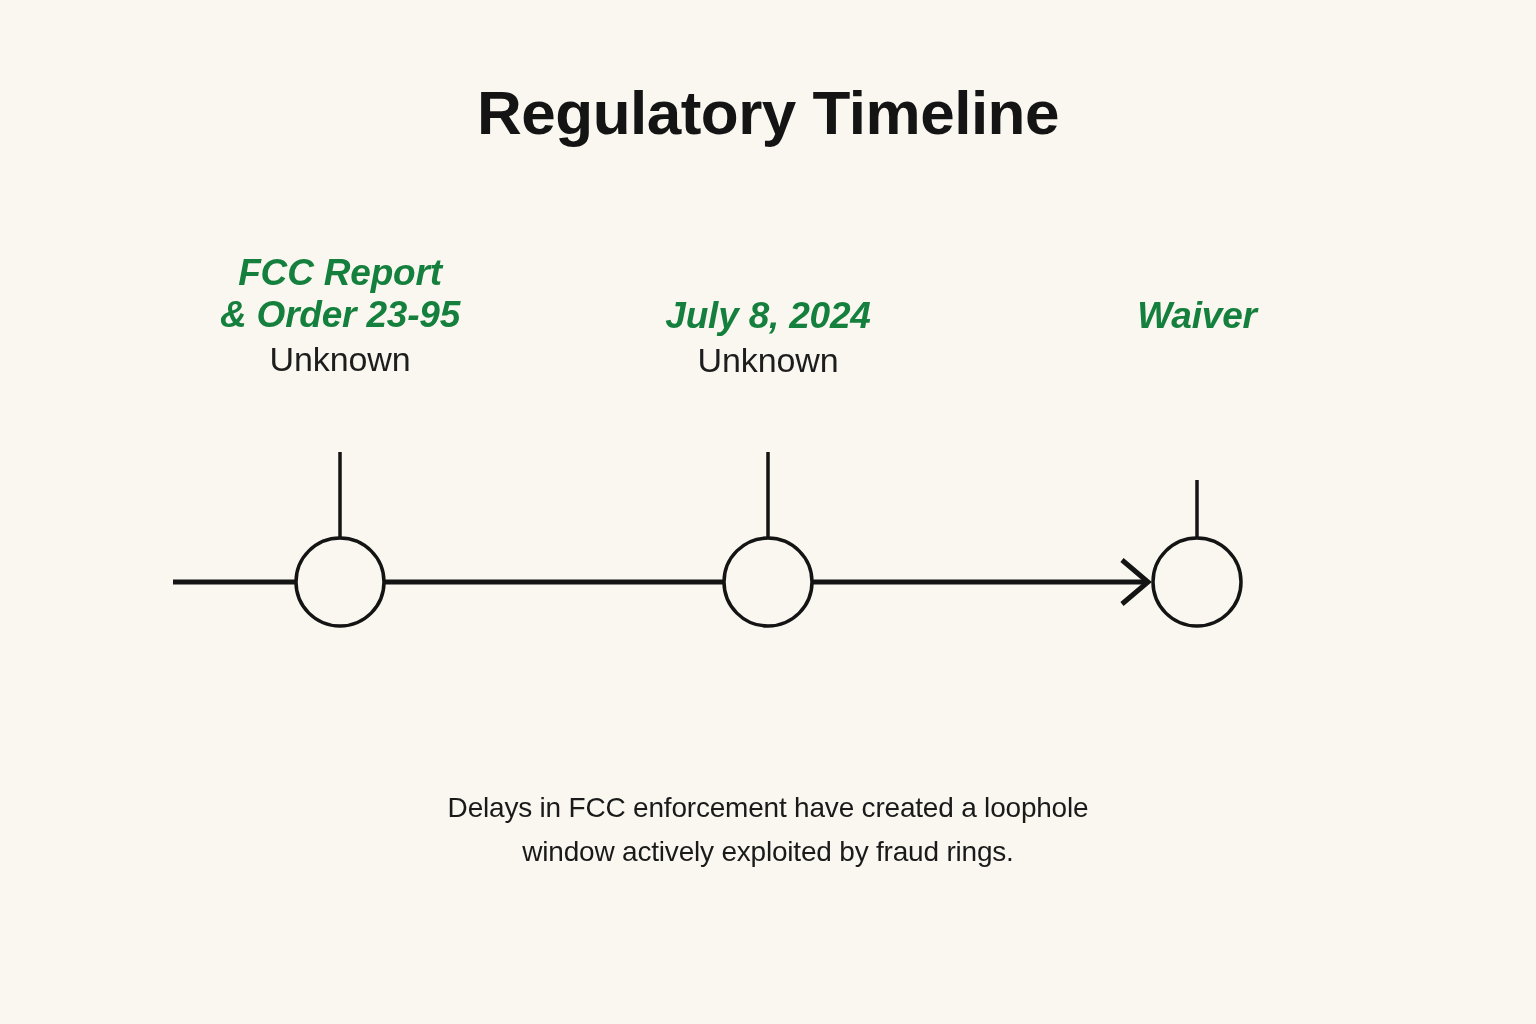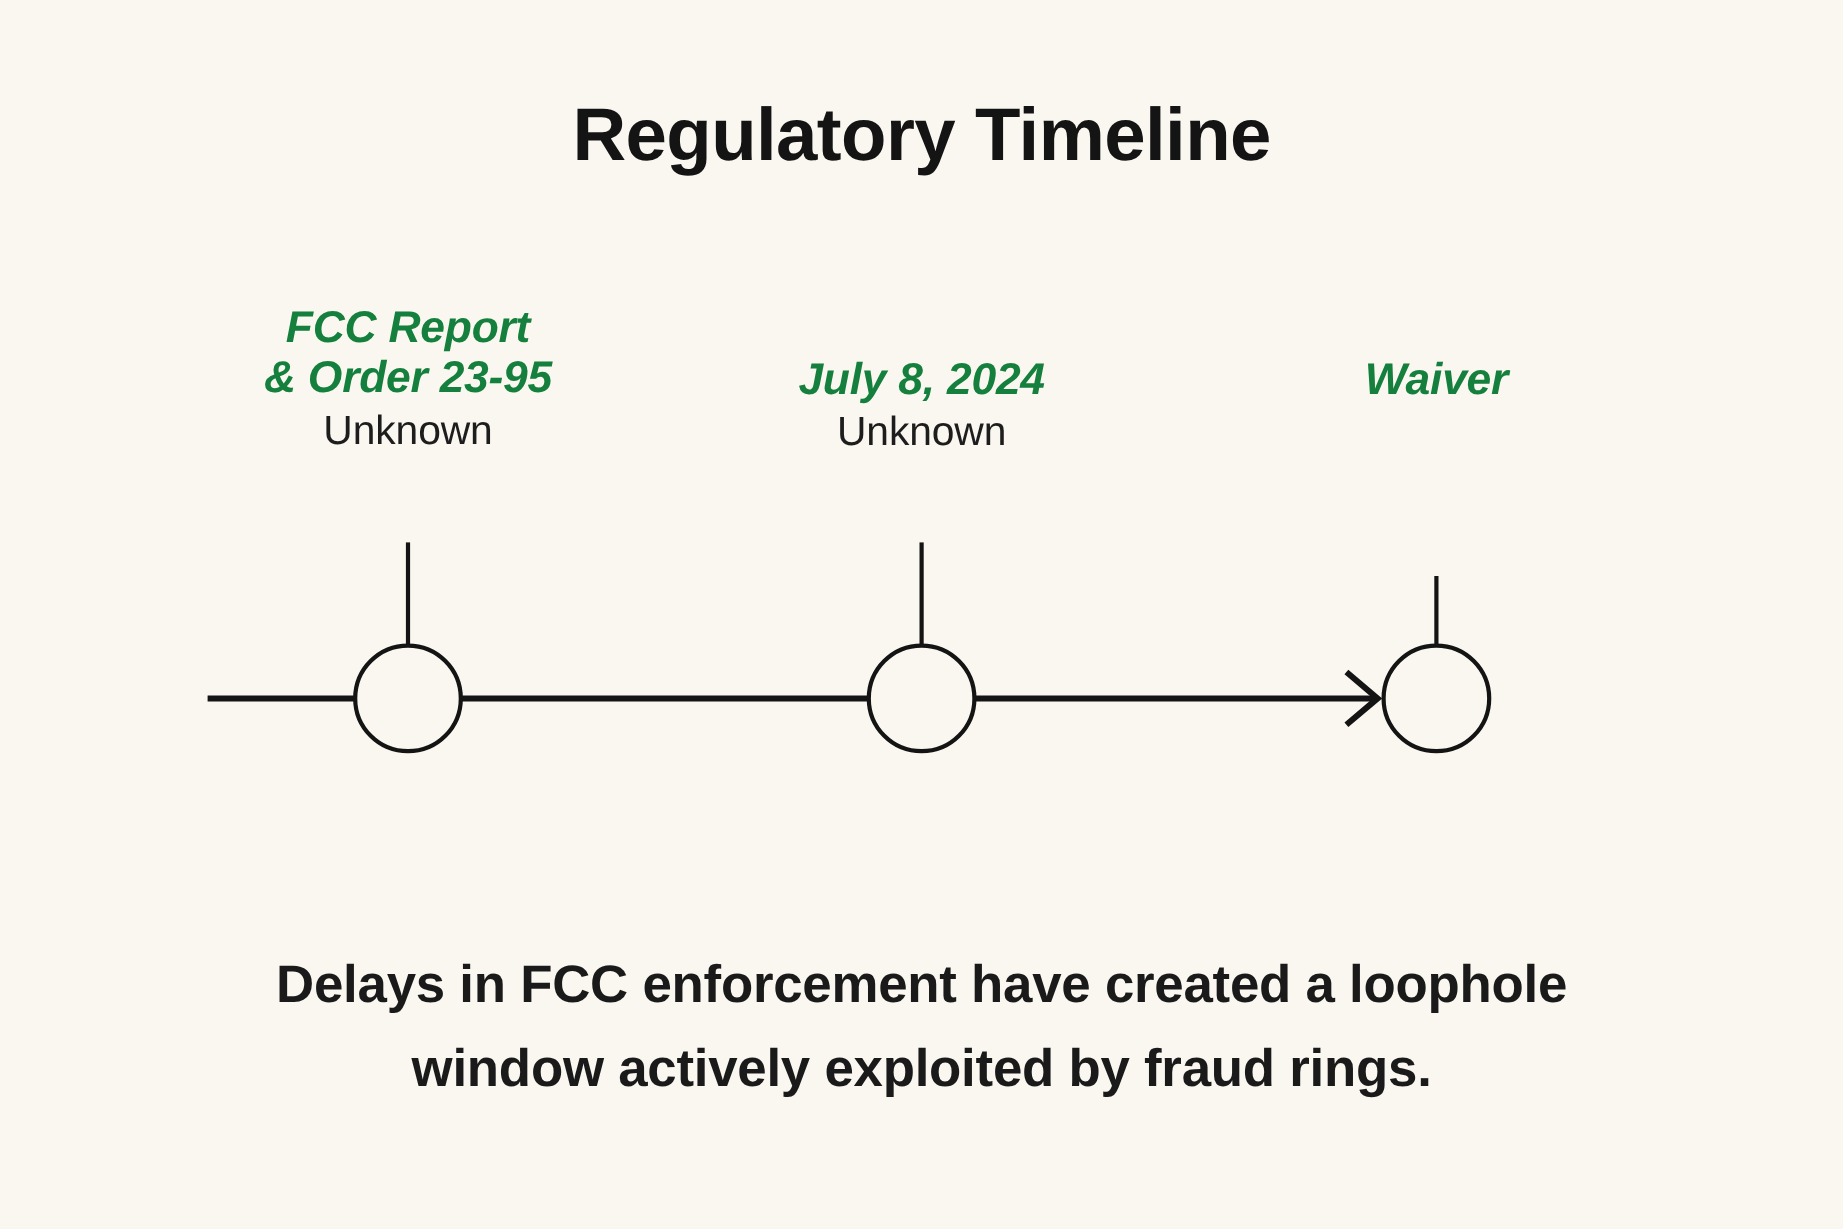--- a/index.html
+++ b/index.html
@@ -74,22 +74,22 @@
   #label-1 { left: 518px; width: 500px; top: 295px; }
   #label-2 { left: 947px; width: 500px; top: 295px; text-align: center; }
 
   
   .caption {
     position: absolute;
     top: 786px;
     left: 128px;
     width: 1280px;
     text-align: center;
-    font-size: 44px;
-    font-weight: bold;
+    font-size: 28px;
+    font-weight: normal;
     line-height: 1.58;
     color: #1a1a1a;
     letter-spacing: -0.2px;
     white-space: pre-line;
   }
 </style>
 </head>
 <body>
 
 <div class="stage">

